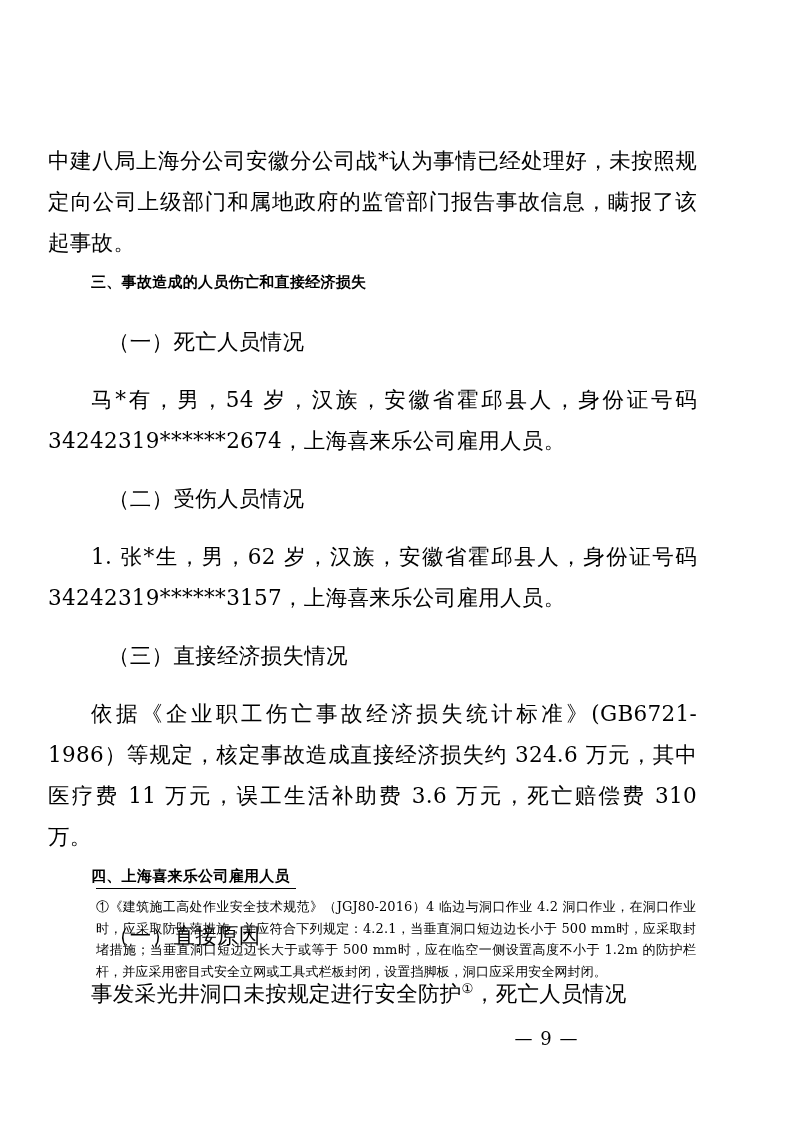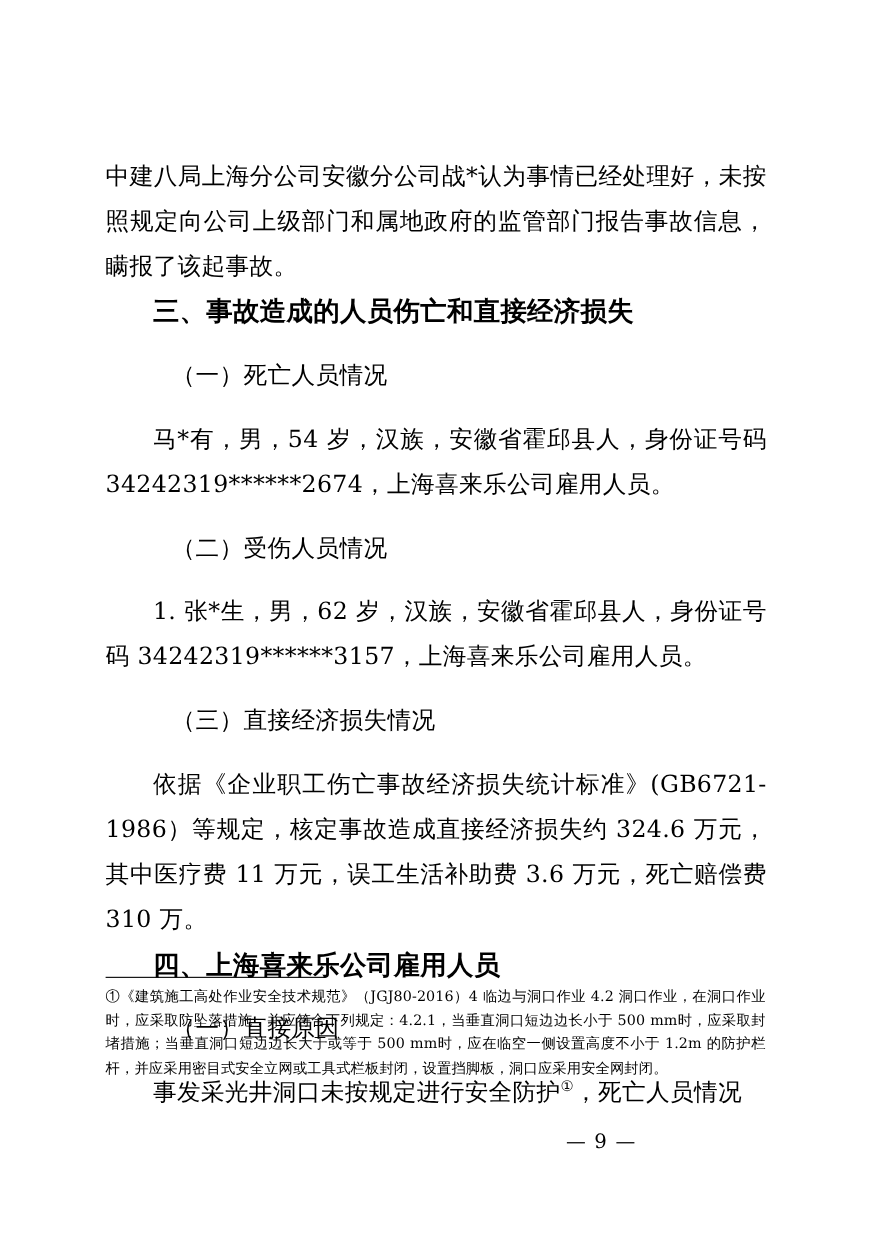--- a/index.html
+++ b/index.html
@@ -14,43 +14,43 @@
     color: #000000;
     position: relative;
     overflow: hidden;
   }
   .page {
     position: absolute;
     left: 0; top: 0;
     width: 793px;
     height: 1122px;
     box-sizing: border-box;
-    padding: 140px 96px 0 96px;
+    padding: 140px 96px 0 48px;
   }
   .body-text {
     font-size: 21.5px;
     line-height: 41px;
     text-align: justify;
     text-justify: inter-ideograph;
     letter-spacing: 0.3px;
   }
   .para {
     margin: 0;
     text-indent: 0;
   }
   .para.indent {
     text-indent: 43px;
   }
   .heading {
     margin: 0;
     font-weight: bold;
     text-indent: 43px;
-    font-size: 24px;
+    font-size: 15px;
     line-height: 41px;
-    font-family: Liberation Sans, sans-serif;
+    font-family: Liberation Mono, monospace;
   }
   .subheading {
     margin: 17px;
     text-indent: 43px;
   }
   .footnote-area {
     position: absolute;
     left: 96px;
     top: 888px;
     width: 600px;

